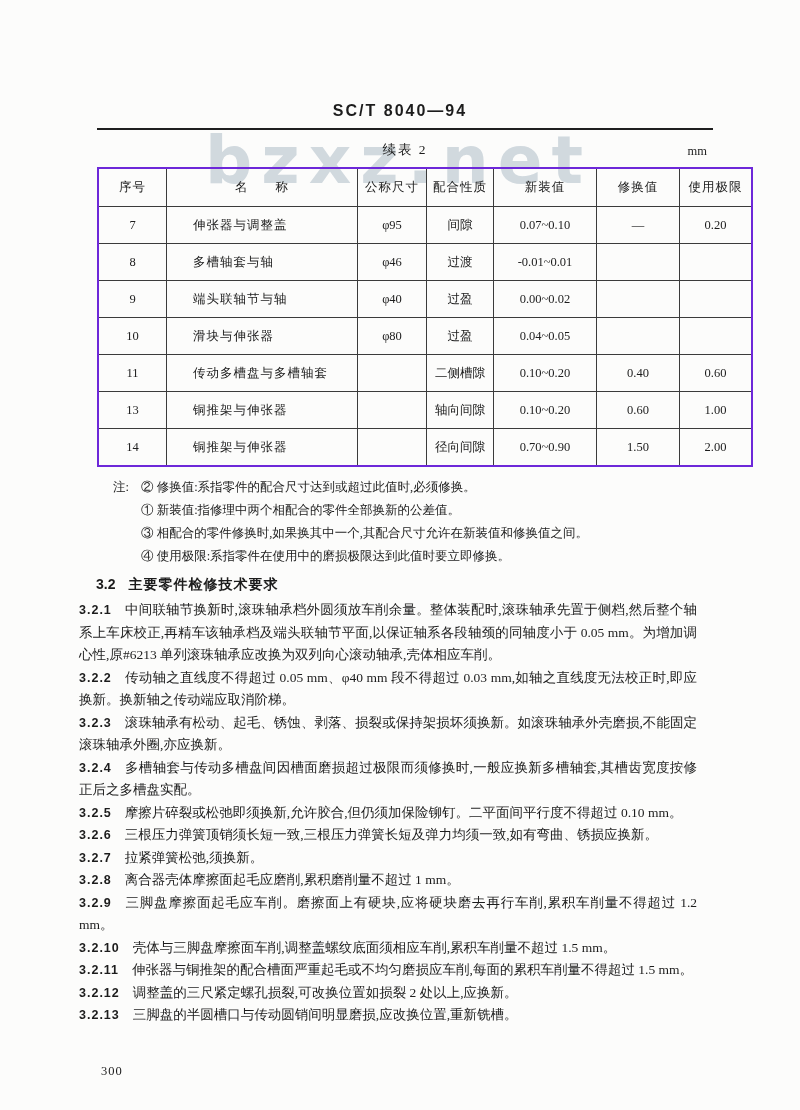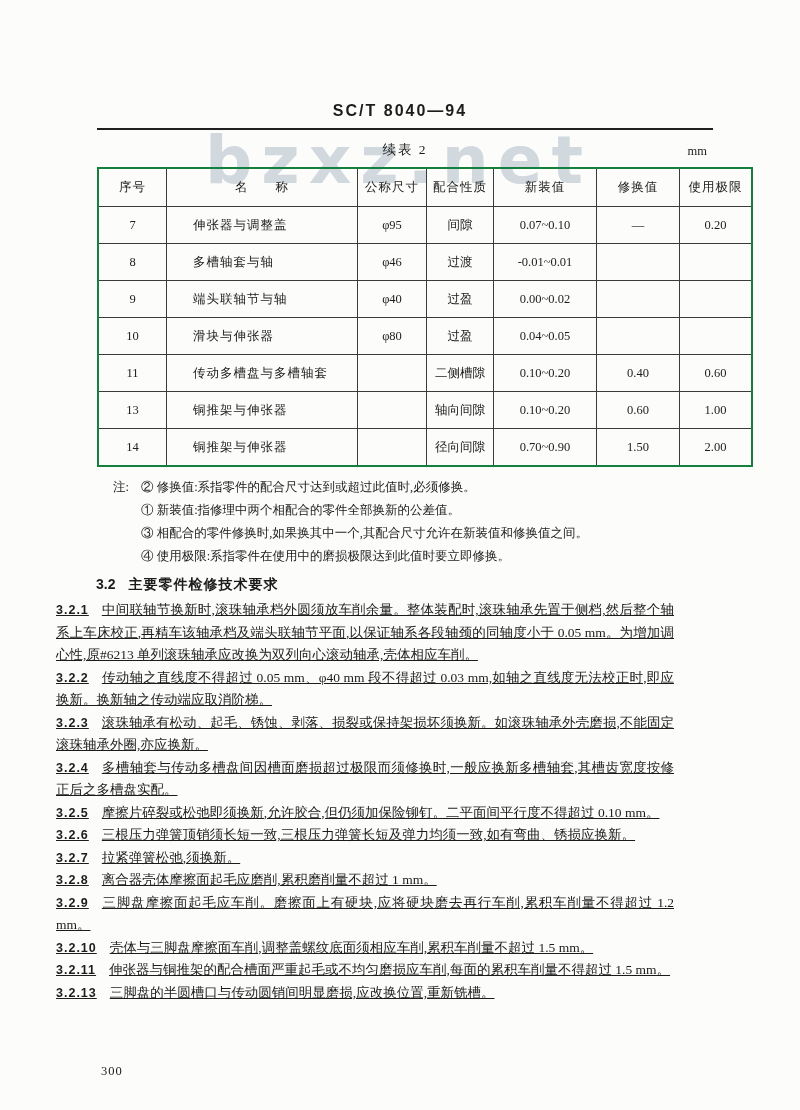--- a/index.html
+++ b/index.html
@@ -59,21 +59,21 @@
     right: 6px;
     top: 3px;
     font-size: 12.5px;
   }
 
   table.spec {
     margin: 6px 0 0 97px;
     width: 616px;
     border-collapse: collapse;
     table-layout: fixed;
-    border: 2px solid #15803d;
+    border: 2px solid #6d28d9;
     background: transparent;
   }
   table.spec th, table.spec td {
     border: 1px solid #3b3b3b;
     font-size: 12.5px;
     font-weight: normal;
     text-align: center;
     height: 36px;
     padding: 0 3px;
     background: transparent;
@@ -105,23 +105,22 @@
     font-weight: bold;
     letter-spacing: 1px;
   }
   .section-heading .sec-no {
     font-family: "Liberation Sans", "DejaVu Sans", sans-serif;
     margin-right: 13px;
     letter-spacing: 0;
   }
 
   .paragraphs {
-    margin: 5px 0 0 56px;
+    margin: 5px 0 0 79px;
     width: 618px;
-    text-decoration: underline;
   }
   .para {
     font-size: 13.5px;
     line-height: 22.5px;
     text-align: justify;
     text-justify: inter-ideograph;
   }
   .para-no {
     font-family: "Liberation Sans", "DejaVu Sans", sans-serif;
     font-weight: bold;
@@ -255,20 +254,21 @@
         <div class="para"><span class="para-no">3.2.2</span><span>传动轴之直线度不得超过 0.05 mm、φ40 mm 段不得超过 0.03 mm,如轴之直线度无法校正时,即应换新。换新轴之传动端应取消阶梯。</span></div>
         <div class="para"><span class="para-no">3.2.3</span><span>滚珠轴承有松动、起毛、锈蚀、剥落、损裂或保持架损坏须换新。如滚珠轴承外壳磨损,不能固定滚珠轴承外圈,亦应换新。</span></div>
         <div class="para"><span class="para-no">3.2.4</span><span>多槽轴套与传动多槽盘间因槽面磨损超过极限而须修换时,一般应换新多槽轴套,其槽齿宽度按修正后之多槽盘实配。</span></div>
         <div class="para"><span class="para-no">3.2.5</span><span>摩擦片碎裂或松弛即须换新,允许胶合,但仍须加保险铆钉。二平面间平行度不得超过 0.10 mm。</span></div>
         <div class="para"><span class="para-no">3.2.6</span><span>三根压力弹簧顶销须长短一致,三根压力弹簧长短及弹力均须一致,如有弯曲、锈损应换新。</span></div>
         <div class="para"><span class="para-no">3.2.7</span><span>拉紧弹簧松弛,须换新。</span></div>
         <div class="para"><span class="para-no">3.2.8</span><span>离合器壳体摩擦面起毛应磨削,累积磨削量不超过 1 mm。</span></div>
         <div class="para"><span class="para-no">3.2.9</span><span>三脚盘摩擦面起毛应车削。磨擦面上有硬块,应将硬块磨去再行车削,累积车削量不得超过 1.2 mm。</span></div>
         <div class="para"><span class="para-no">3.2.10</span><span>壳体与三脚盘摩擦面车削,调整盖螺纹底面须相应车削,累积车削量不超过 1.5 mm。</span></div>
         <div class="para"><span class="para-no">3.2.11</span><span>伸张器与铜推架的配合槽面严重起毛或不均匀磨损应车削,每面的累积车削量不得超过 1.5 mm。</span></div>
+        <div class="para"><span class="para-no">3.2.12</span><span>调整盖的三尺紧定螺孔损裂,可改换位置如损裂 2 处以上,应换新。</span></div>
         <div class="para"><span class="para-no">3.2.13</span><span>三脚盘的半圆槽口与传动圆销间明显磨损,应改换位置,重新铣槽。</span></div>
       </div>
 
   </div>
 
   <div class="page-number">300</div>
 
 </div>
 
 </body></html>

